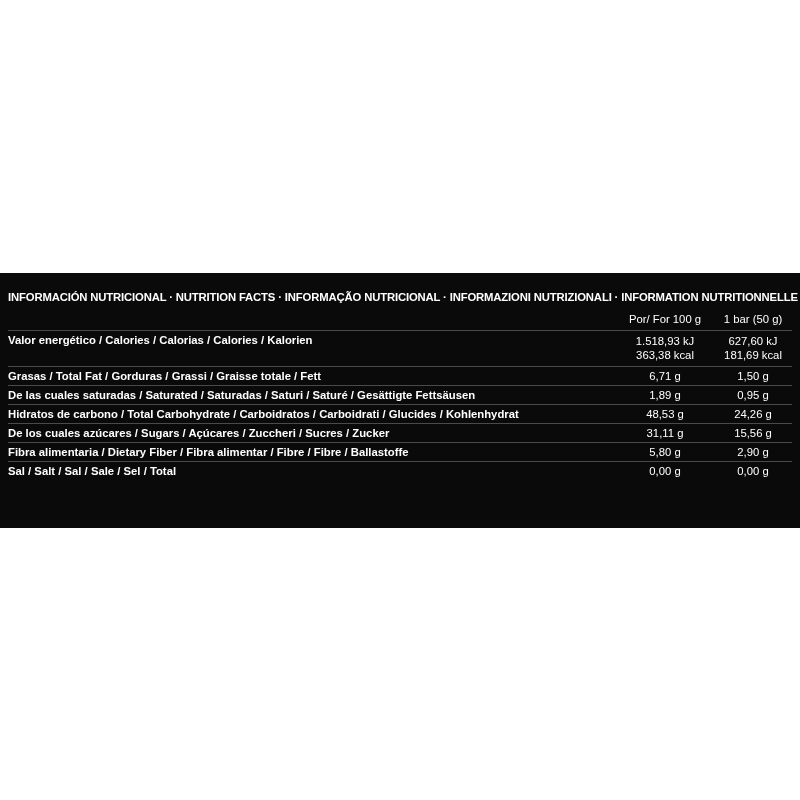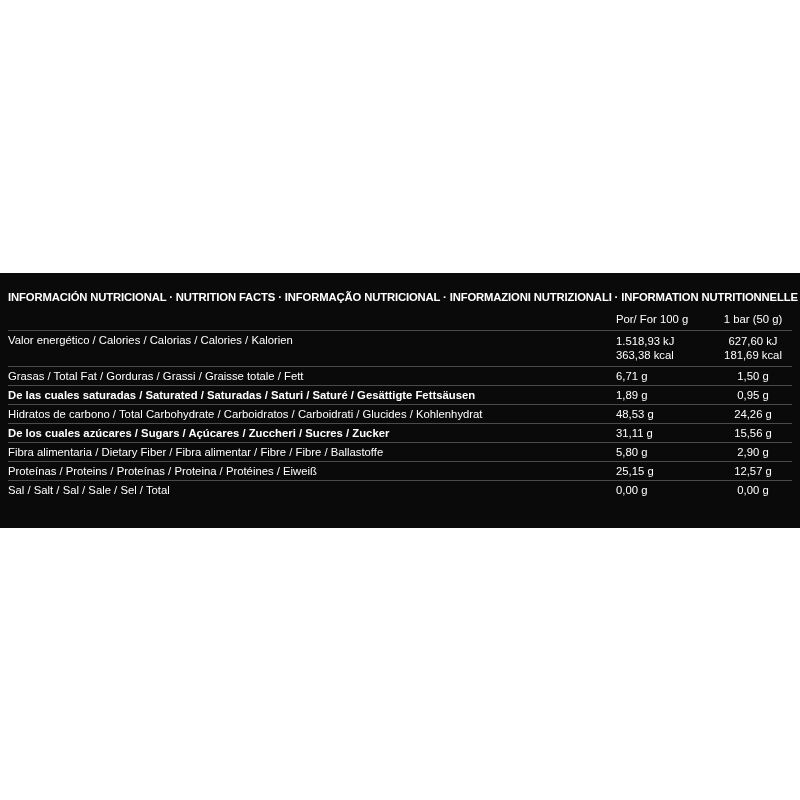--- a/index.html
+++ b/index.html
@@ -57,32 +57,32 @@
     padding-top: 0;
     padding-bottom: 5px;
   }
   td.c-name {
     width: 608px;
     text-align: left;
     padding-right: 6px;
   }
   td.c-v1 {
     width: 98px;
-    text-align: left;
+    text-align: center;
     padding-right: 10px;
     white-space: nowrap;
   }
   td.c-v2 {
     width: 78px;
     text-align: center;
     padding-right: 2px;
     white-space: nowrap;
   }
   .bold {
-    font-weight: normal;
+    font-weight: bold;
   }
   .sub {
     font-weight: bold;
   }
   .two-line span {
     display: block;
     line-height: 1.3;
   }
 </style>
 </head>
@@ -138,25 +138,20 @@
           <td class="c-v1">31,11 g</td>
           <td class="c-v2">15,56 g</td>
         </tr>
 
         <tr>
           <td class="c-name bold">Fibra alimentaria / Dietary Fiber / Fibra alimentar / Fibre / Fibre / Ballastoffe</td>
           <td class="c-v1">5,80 g</td>
           <td class="c-v2">2,90 g</td>
         </tr>
 
-        <tr>
-          <td class="c-name bold">Proteínas / Proteins / Proteínas / Proteina / Protéines / Eiweiß</td>
-          <td class="c-v1">25,15 g</td>
-          <td class="c-v2">12,57 g</td>
-        </tr>
 
         <tr>
           <td class="c-name bold">Sal / Salt / Sal / Sale / Sel / Total</td>
           <td class="c-v1">0,00 g</td>
           <td class="c-v2">0,00 g</td>
         </tr>
 
       </tbody>
     </table>
 

